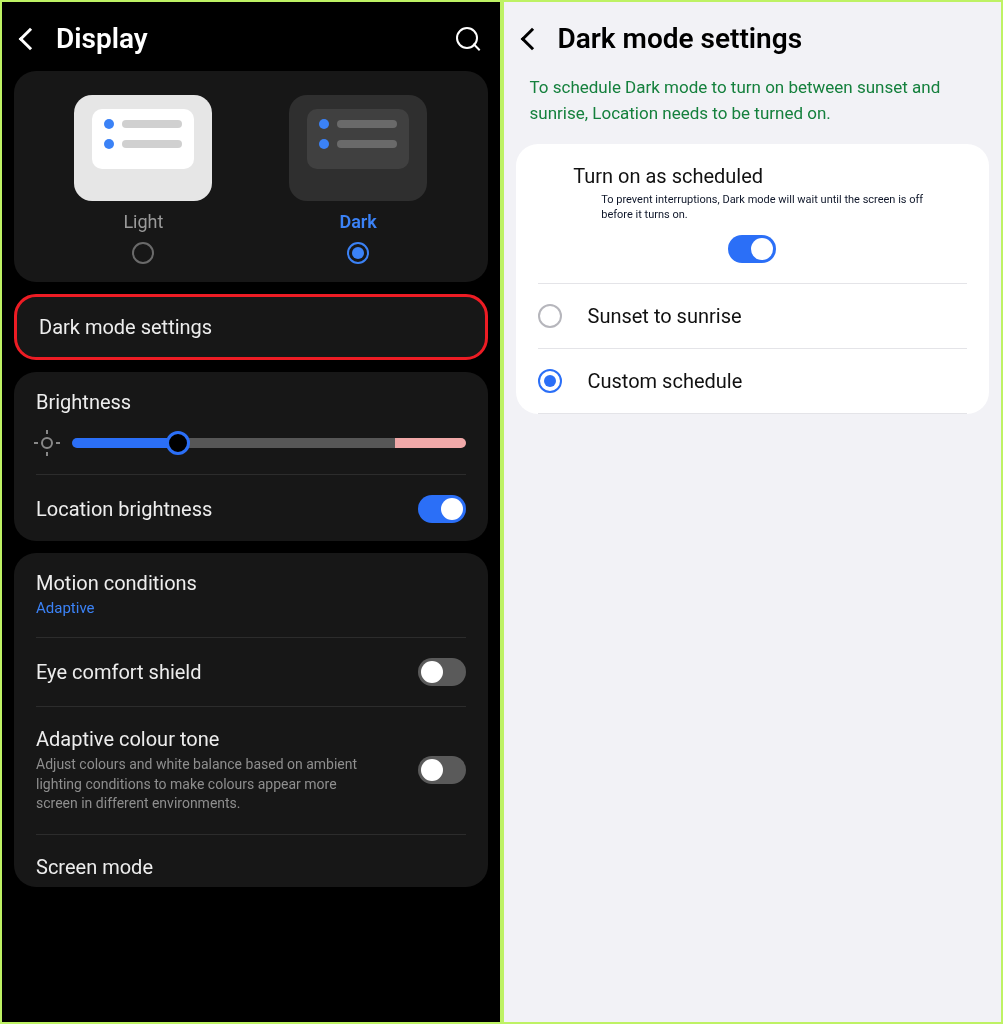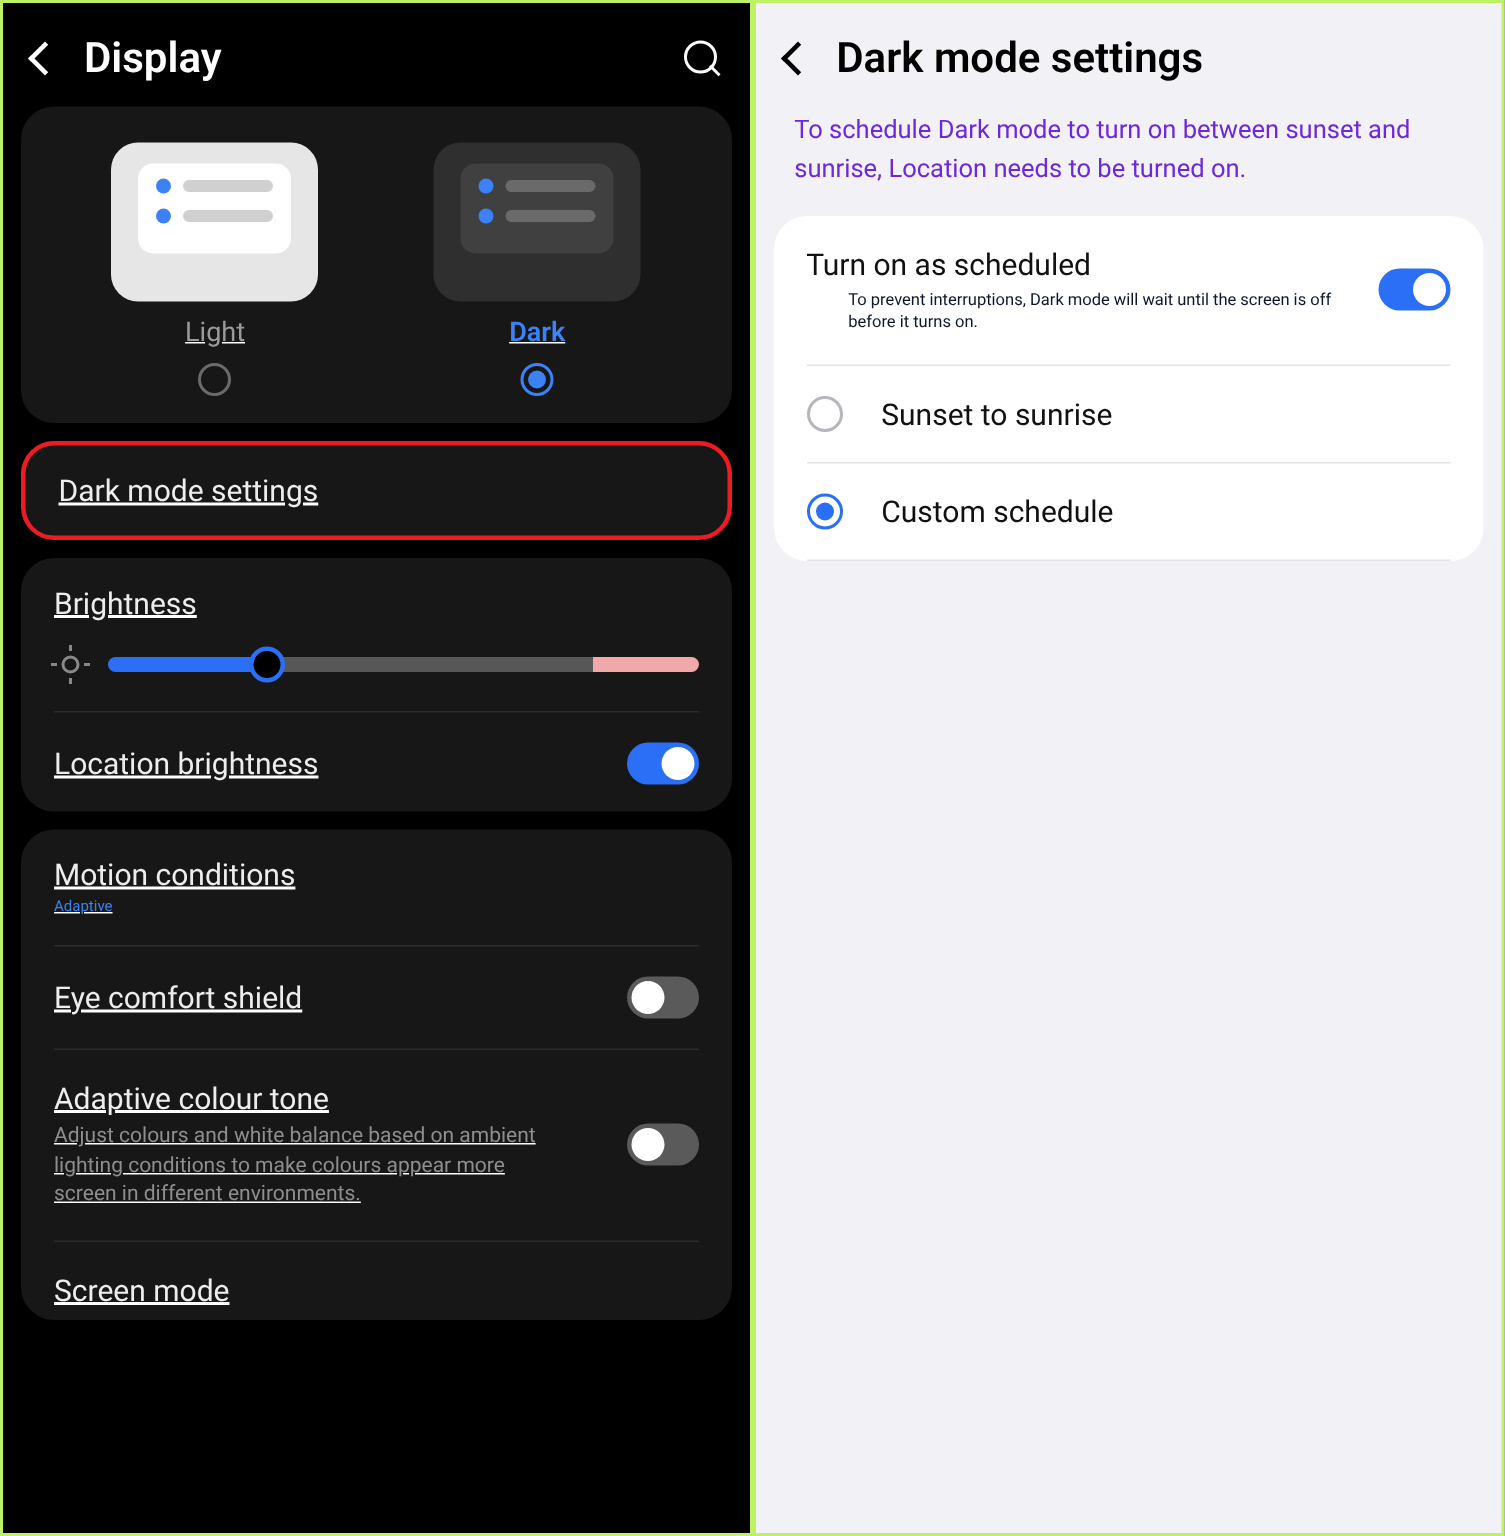--- a/index.html
+++ b/index.html
@@ -61,21 +61,20 @@
     transform: rotate(45deg);
     left: 16px; top: 19px;
   }
 
   
   .card {
     background: #171717;
     border-radius: 22px;
     margin: 0 12px 12px 12px;
     padding: 18px 22px;
-    text-decoration: underline;
   }
   .card-row {
     display: flex;
     justify-content: space-between;
     align-items: center;
   }
 
   
   .theme-picker {
     display: flex;
@@ -156,29 +155,29 @@
     width:48px;height:28px;border-radius:14px;position:relative;flex:0 0 auto;
   }
   .toggle.on{background:#2b6ff7;}
   .toggle.off{background:#5a5a5a;}
   .toggle::after{
     content:"";position:absolute;width:22px;height:22px;border-radius:50%;background:#fff;top:3px;
   }
   .toggle.on::after{right:3px;}
   .toggle.off::after{left:3px;}
 
-  .sub-blue { color:#3b82f6;font-size:10px;margin-top:4px; }
+  .sub-blue { color:#3b82f6;font-size:15px;margin-top:4px; }
   .sub-grey { color:#8e8e8e;font-size:14px;line-height:1.4;margin-top:4px;max-width:330px; }
 
   
-  .info-text { color:#6d28d9;font-size:17px;line-height:1.5;padding:4px 26px 18px 26px; }
+  .info-text { color:#15803d;font-size:17px;line-height:1.5;padding:4px 26px 18px 26px; }
   .card-light {
     background:#fff;border-radius:22px;margin:0 12px;padding:0;
   }
-  .lrow{padding:20px 22px;}
+  .lrow{padding:20px 22px;flex-direction:column;}
   .lrow-title{font-size:20px;color:#111;}
   .lrow-sub{color:#0f172a;font-size:11px;line-height:1.4;margin-top:4px;max-width:330px;margin-left:28px;}
   .lrow-flex{display:flex;align-items:center;justify-content:space-between;gap:12px;}
   .ldiv{height:1px;background:#e4e4e8;margin:0 22px;}
   .radio-light{
     width:24px;height:24px;border-radius:50%;border:2px solid #b6b6bc;flex:0 0 auto;margin-right:26px;
   }
   .radio-light.sel{border-color:#2b6ff7;display:flex;align-items:center;justify-content:center;}
   .radio-light.sel::after{content:"";width:12px;height:12px;border-radius:50%;background:#2b6ff7;}
   .radrow{display:flex;align-items:center;padding:20px 22px;}

